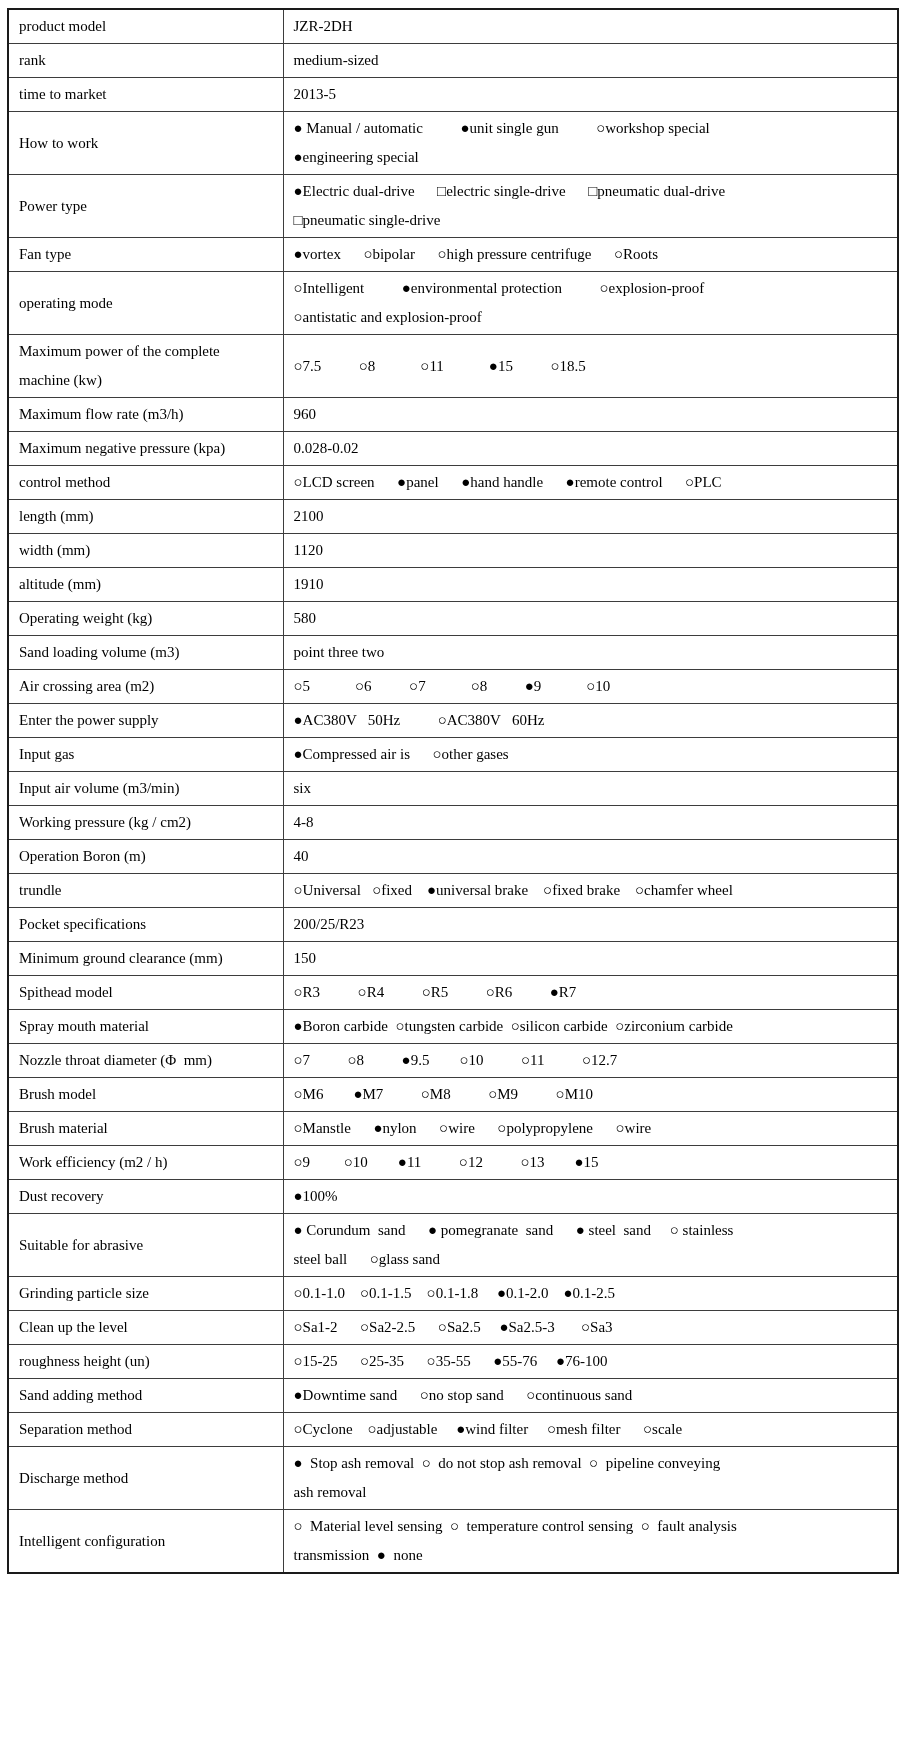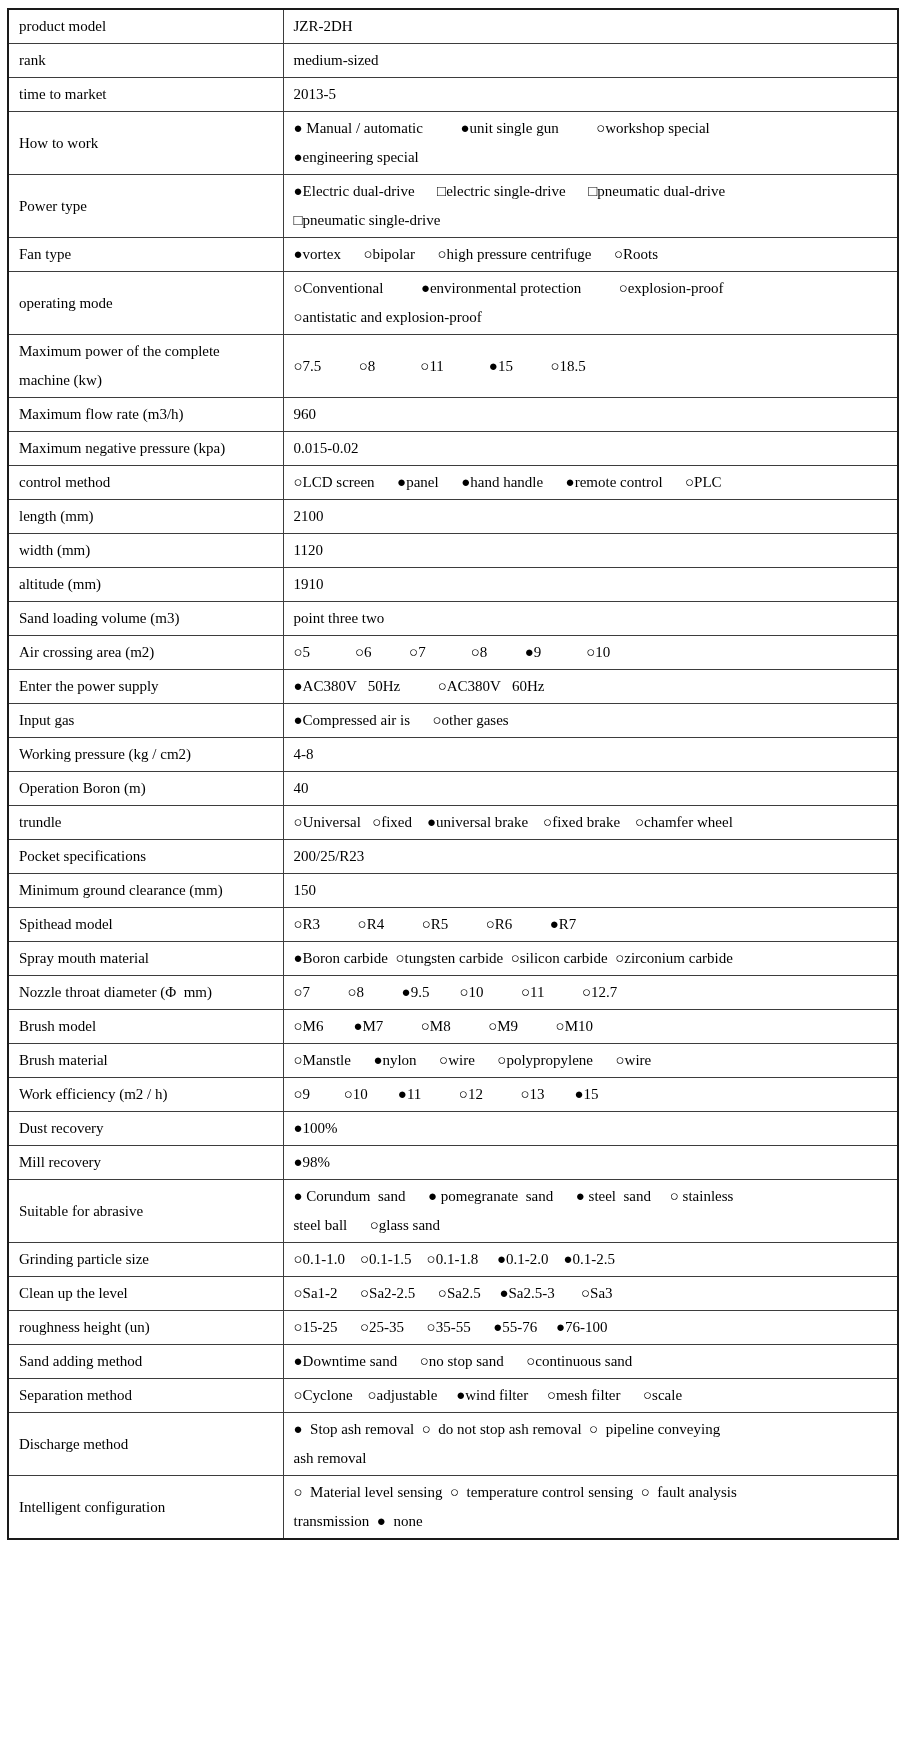--- a/index.html
+++ b/index.html
@@ -63,68 +63,76 @@
           <td class="label-cell">Power type</td>
           <td class="value-cell">●Electric dual-drive      □electric single-drive      □pneumatic dual-drive
 □pneumatic single-drive</td>
         </tr>
         <tr>
           <td class="label-cell">Fan type</td>
           <td class="value-cell">●vortex      ○bipolar      ○high pressure centrifuge      ○Roots</td>
         </tr>
         <tr>
           <td class="label-cell">operating mode</td>
-          <td class="value-cell">○Conventional          ●environmental protection          ○explosion-proof
+          <td class="value-cell">○Intelligent          ●environmental protection          ○explosion-proof
 ○antistatic and explosion-proof</td>
         </tr>
         <tr>
           <td class="label-cell">Maximum power of the complete machine (kw)</td>
           <td class="value-cell">○7.5          ○8            ○11            ●15          ○18.5</td>
         </tr>
         <tr>
           <td class="label-cell">Maximum flow rate (m3/h)</td>
           <td class="value-cell">960</td>
         </tr>
         <tr>
           <td class="label-cell">Maximum negative pressure (kpa)</td>
-          <td class="value-cell">0.015-0.02</td>
+          <td class="value-cell">0.028-0.02</td>
         </tr>
         <tr>
           <td class="label-cell">control method</td>
           <td class="value-cell">○LCD screen      ●panel      ●hand handle      ●remote control      ○PLC</td>
         </tr>
         <tr>
           <td class="label-cell">length (mm)</td>
           <td class="value-cell">2100</td>
         </tr>
         <tr>
           <td class="label-cell">width (mm)</td>
           <td class="value-cell">1120</td>
         </tr>
         <tr>
           <td class="label-cell">altitude (mm)</td>
           <td class="value-cell">1910</td>
         </tr>
         <tr>
+          <td class="label-cell">Operating weight (kg)</td>
+          <td class="value-cell">580</td>
+        </tr>
+        <tr>
           <td class="label-cell">Sand loading volume (m3)</td>
           <td class="value-cell">point three two</td>
         </tr>
         <tr>
           <td class="label-cell">Air crossing area (m2)</td>
           <td class="value-cell">○5            ○6          ○7            ○8          ●9            ○10</td>
         </tr>
         <tr>
           <td class="label-cell">Enter the power supply</td>
           <td class="value-cell">●AC380V   50Hz          ○AC380V   60Hz</td>
         </tr>
         <tr>
           <td class="label-cell">Input gas</td>
           <td class="value-cell">●Compressed air is      ○other gases</td>
         </tr>
         <tr>
+          <td class="label-cell">Input air volume (m3/min)</td>
+          <td class="value-cell">six</td>
+        </tr>
+        <tr>
           <td class="label-cell">Working pressure (kg / cm2)</td>
           <td class="value-cell">4-8</td>
         </tr>
         <tr>
           <td class="label-cell">Operation Boron (m)</td>
           <td class="value-cell">40</td>
         </tr>
         <tr>
           <td class="label-cell">trundle</td>
           <td class="value-cell">○Universal   ○fixed    ●universal brake    ○fixed brake    ○chamfer wheel</td>
@@ -157,24 +165,20 @@
           <td class="label-cell">Brush material</td>
           <td class="value-cell">○Manstle      ●nylon      ○wire      ○polypropylene      ○wire</td>
         </tr>
         <tr>
           <td class="label-cell">Work efficiency (m2 / h)</td>
           <td class="value-cell">○9         ○10        ●11          ○12          ○13        ●15</td>
         </tr>
         <tr>
           <td class="label-cell">Dust recovery</td>
           <td class="value-cell">●100%</td>
-        </tr>
-        <tr>
-          <td class="label-cell">Mill recovery</td>
-          <td class="value-cell">●98%</td>
         </tr>
         <tr>
           <td class="label-cell">Suitable for abrasive</td>
           <td class="value-cell">● Corundum  sand      ● pomegranate  sand      ● steel  sand     ○ stainless
 steel ball      ○glass sand</td>
         </tr>
         <tr>
           <td class="label-cell">Grinding particle size</td>
           <td class="value-cell">○0.1-1.0    ○0.1-1.5    ○0.1-1.8     ●0.1-2.0    ●0.1-2.5</td>
         </tr>

